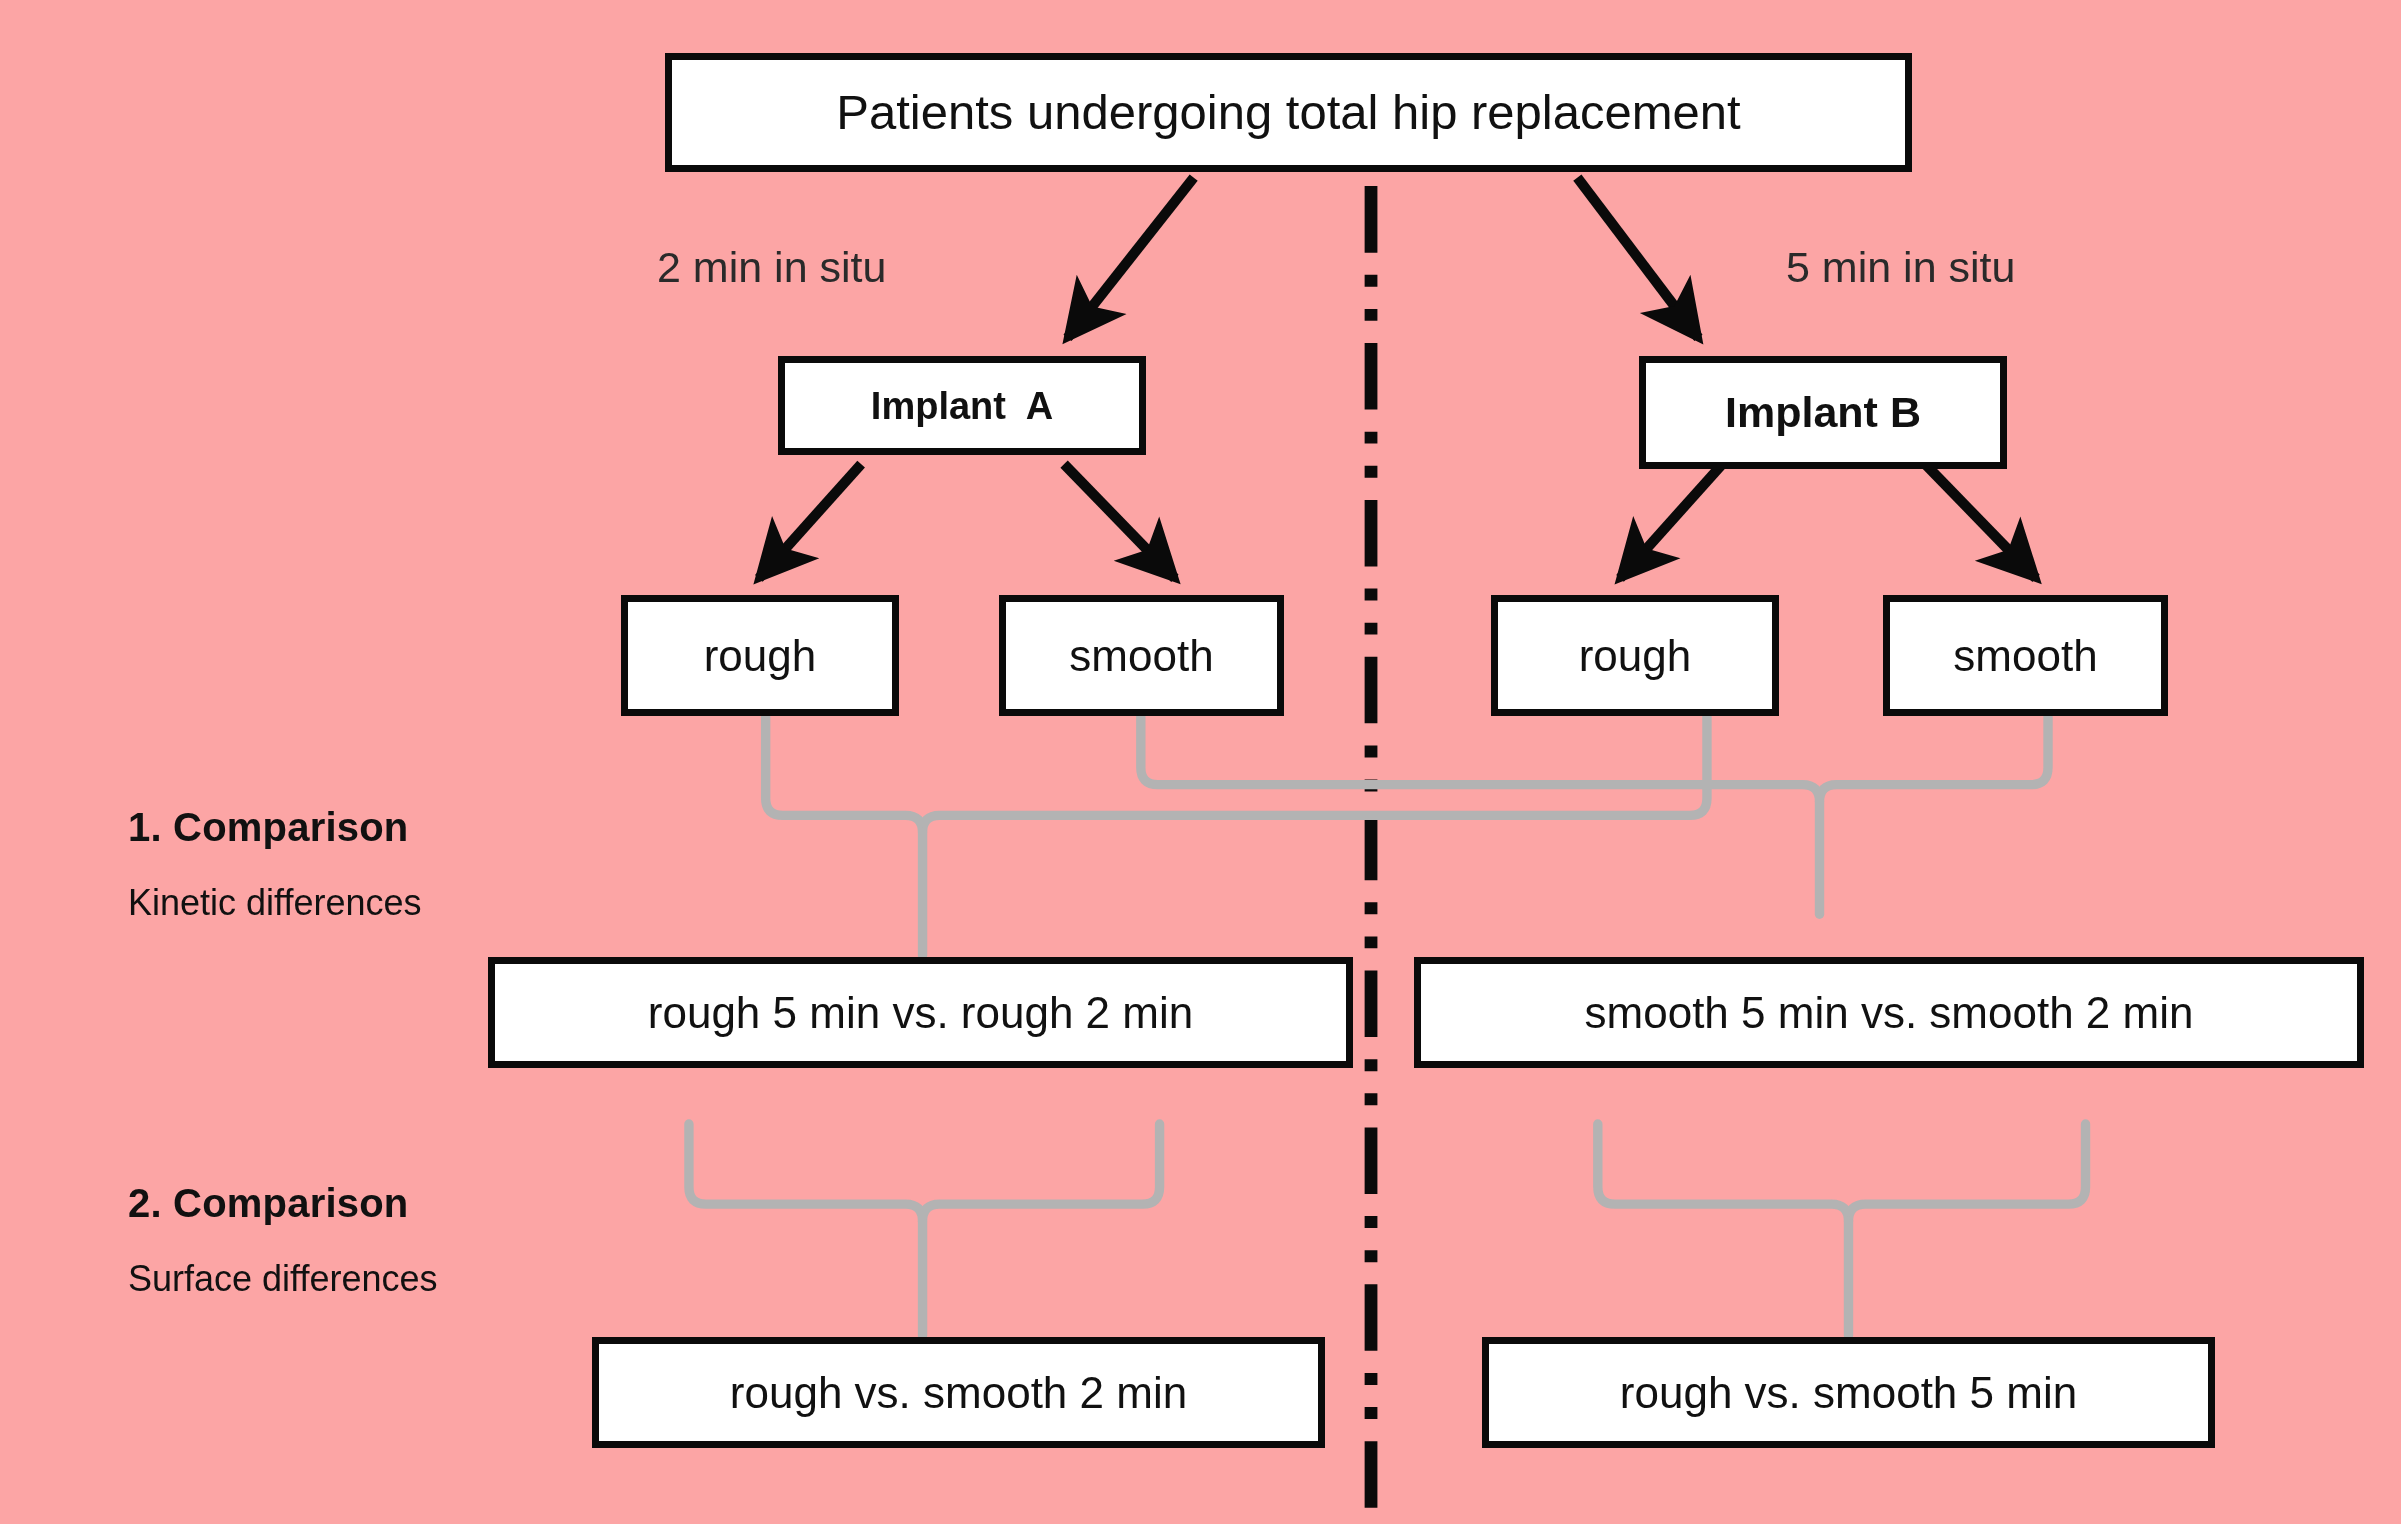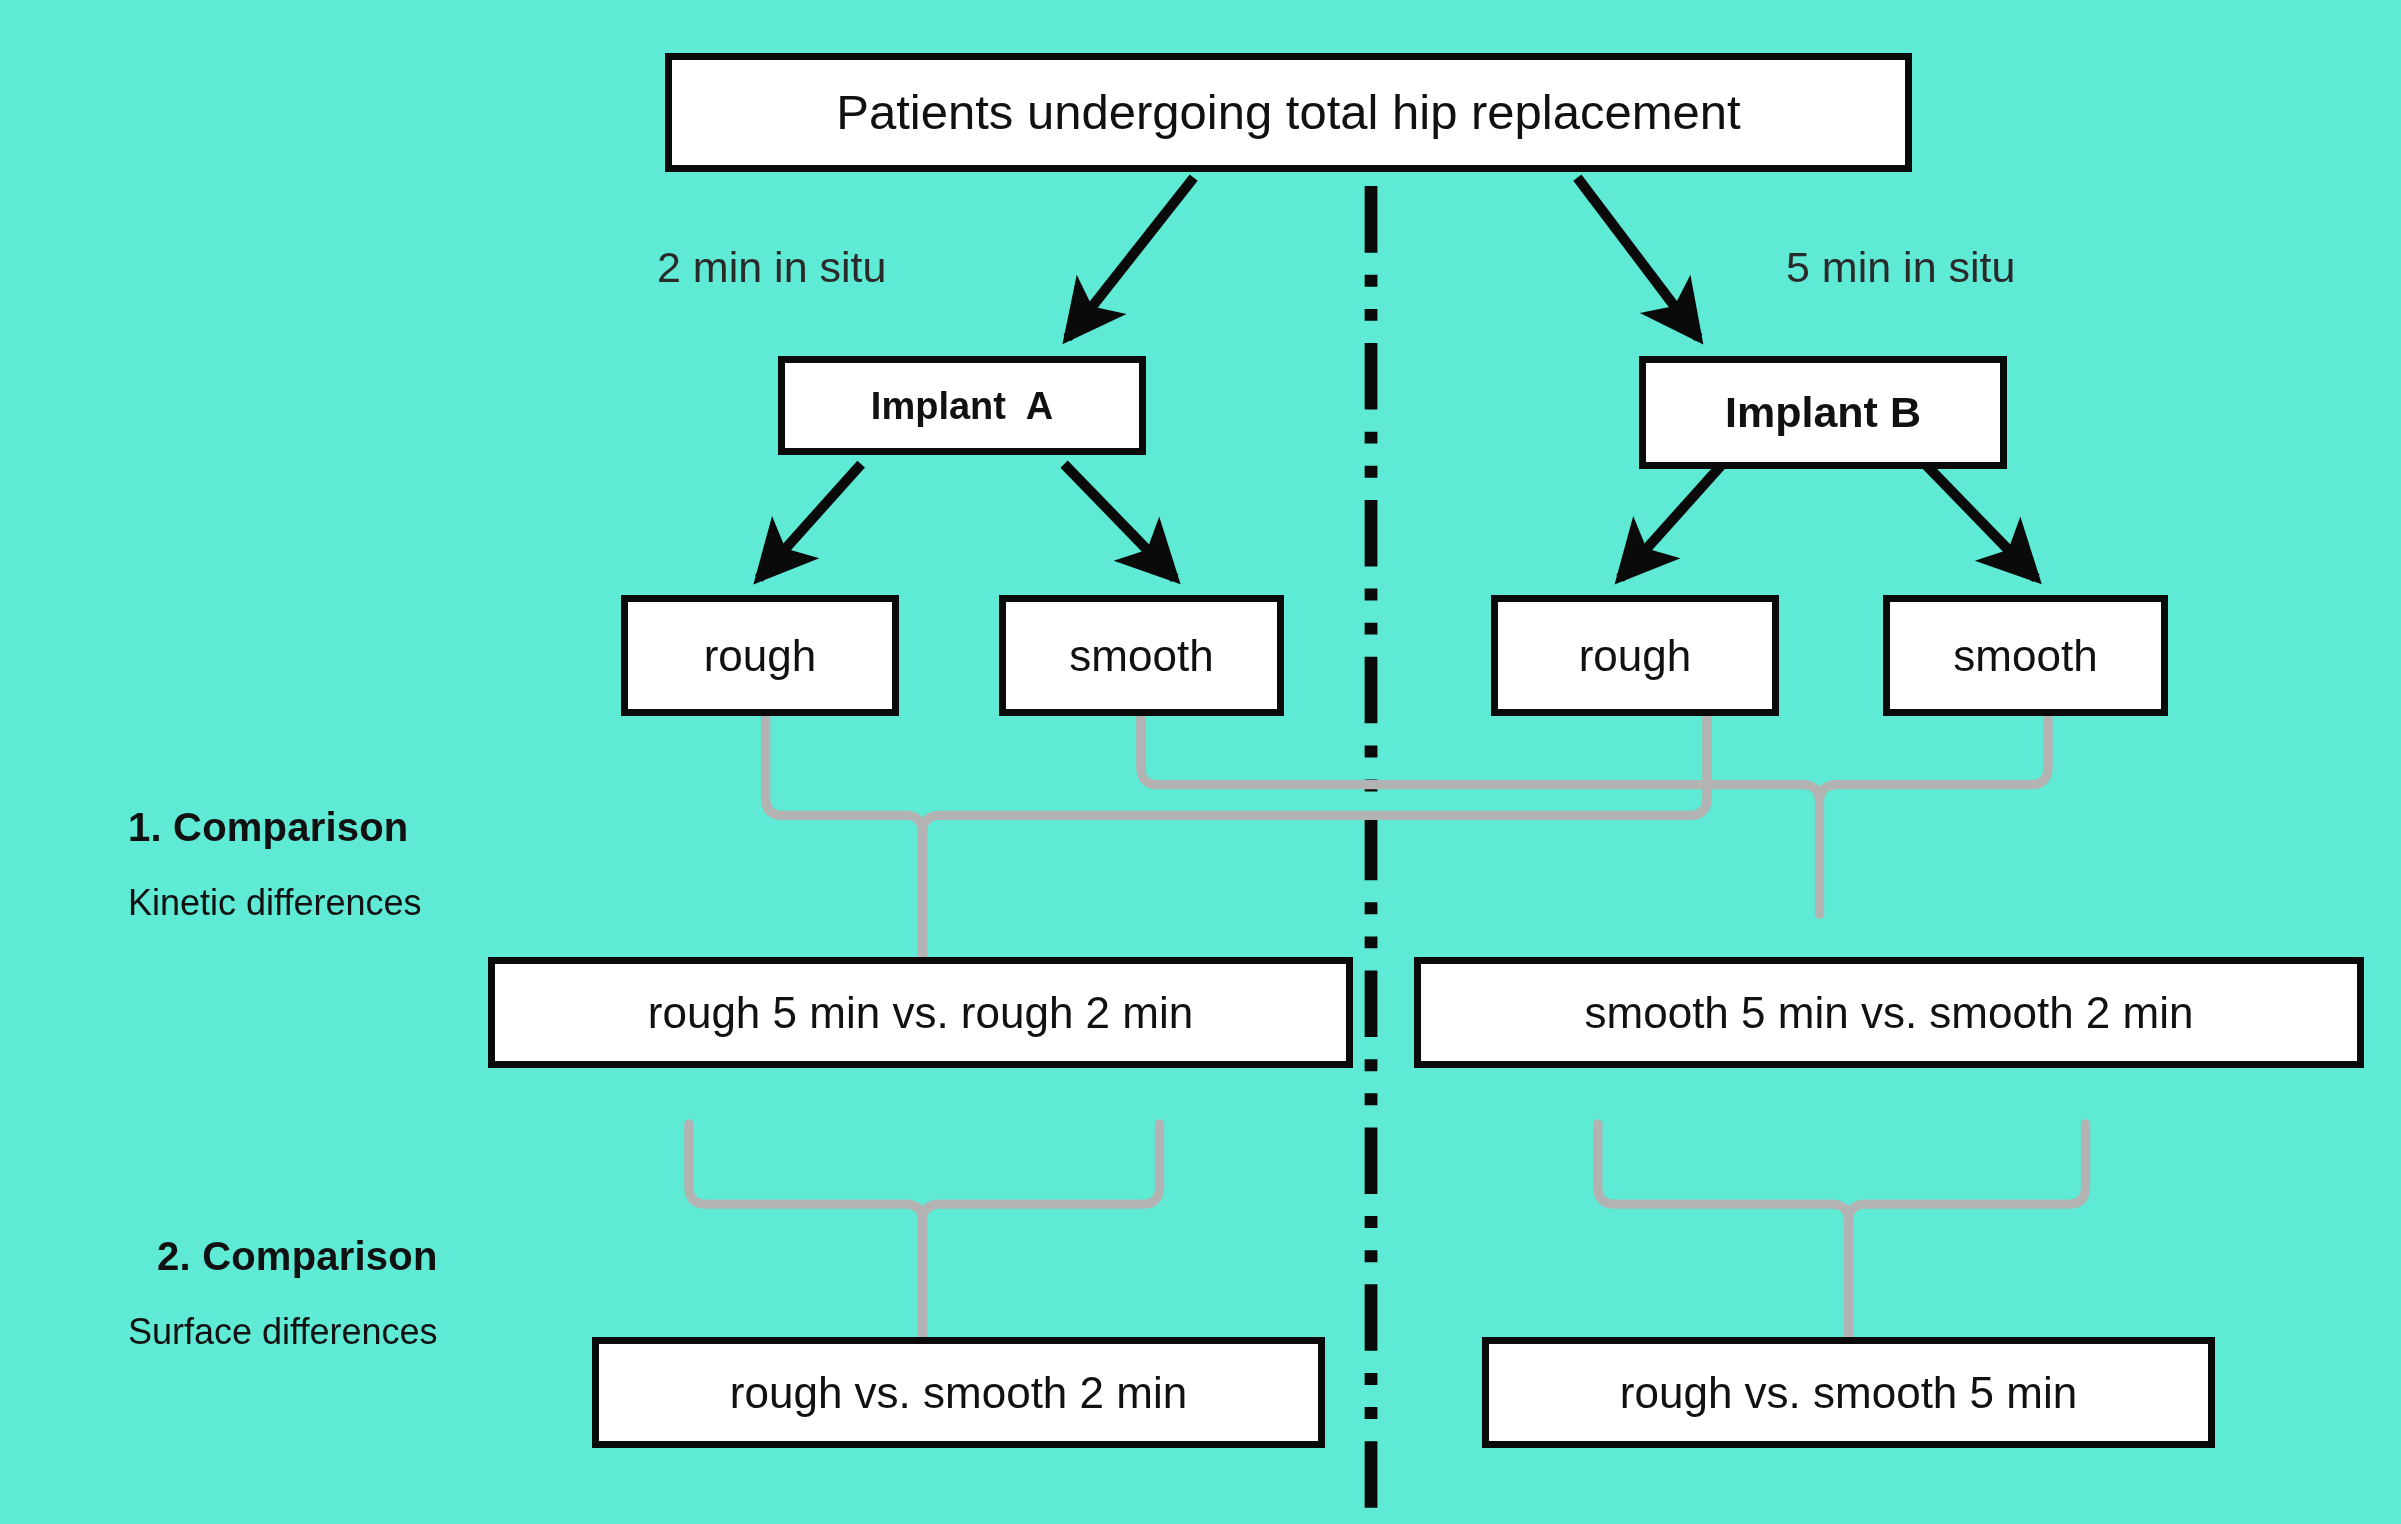--- a/index.html
+++ b/index.html
@@ -10,21 +10,21 @@
   body {
     width: 2401px;
     height: 1525px;
     font-family: "Liberation Sans", sans-serif;
     overflow: hidden;
   }
   #diagram-root {
     position: relative;
     width: 2401px;
     height: 1525px;
-    background: #5eead4;
+    background: #fca5a5;
   }
   svg.layer {
     position: absolute;
     left: 0;
     top: 0;
     width: 2401px;
     height: 1525px;
   }
   .node-box {
     position: absolute;
@@ -74,21 +74,21 @@
   #box-smooth-b  { left: 1883px; top: 595px;  width: 285px;  height: 121px; font-size: 44px; }
   #box-cmp1-left  { left: 488px;  top: 957px; width: 865px; height: 111px; font-size: 44px; }
   #box-cmp1-right { left: 1414px; top: 957px; width: 950px; height: 111px; font-size: 44px; }
   #box-cmp2-left  { left: 592px;  top: 1337px; width: 733px;  height: 111px; font-size: 44px; }
   #box-cmp2-right { left: 1482px; top: 1337px; width: 733px;  height: 111px; font-size: 44px; }
 
   #label-2min { left: 657px;  top: 246px;  font-size: 43px; text-align: right; }
   #label-5min { left: 1786px; top: 246px;  font-size: 43px; }
 
   #cmp1-label { left: 128px; top: 774px; }
-  #cmp2-label { left: 128px; top: 1203px; text-align: right; }
+  #cmp2-label { left: 128px; top: 1150px; }
 </style>
 </head>
 <body>
 
 <div id="diagram-root">
 
   <svg class="layer" viewBox="0 0 2816 1788">
     <defs>
       <marker id="arrowhead" markerWidth="7" markerHeight="7" refX="5.4" refY="3.3" orient="auto" markerUnits="strokeWidth">
         <path d="M0,0.2 L6.2,3.3 L0,6.4 L1.5,3.3 Z" fill="#0a0a0a"></path>

